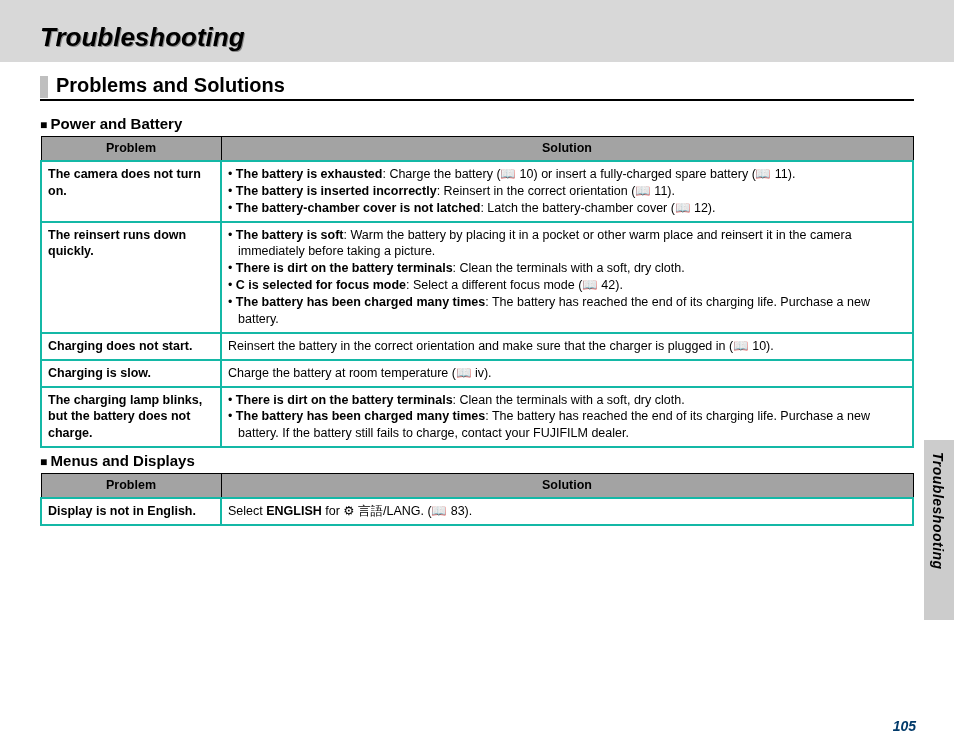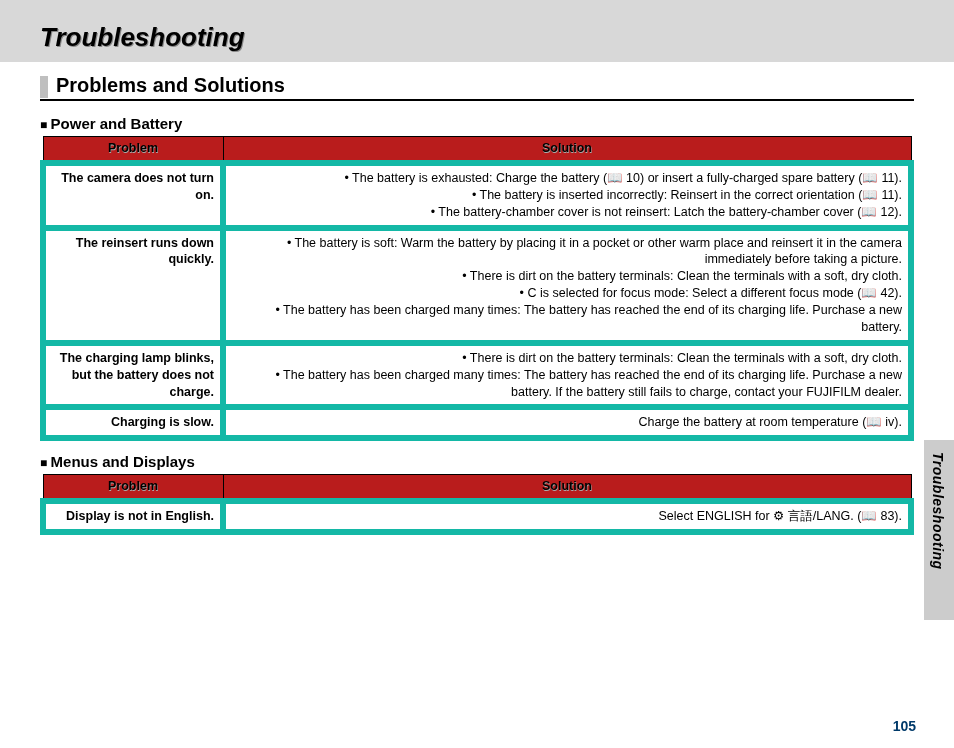--- a/index.html
+++ b/index.html
@@ -6,31 +6,31 @@
   body { font-family: "Myriad Pro", "Segoe UI", Arial, sans-serif; width: 954px; height: 748px; background: #fff; position: relative; color: #000; }
   .top-band { background: #d8d8d8; height: 62px; width: 100%; position: relative; }
   .heading-title { position: absolute; left: 40px; top: 22px; font-size: 26px; font-weight: bold; font-style: italic; color: #000; text-shadow: 1px 1px 0 #888; }
   .content { padding: 12px 40px 0 40px; }
   .section-row { display: flex; align-items: center; border-bottom: 2px solid #000; margin-bottom: 14px; }
   .section-bar { width: 8px; height: 22px; background: #bfbfbf; margin-right: 8px; }
   .section-title { font-size: 20px; font-weight: bold; padding-bottom: 2px; }
   .sub-title { margin: 8px 0 4px 0; padding-left: 14px; text-indent: -14px; font-size: 15px; font-weight: bold; }
   .sub-title::before { content: "■ "; font-size: 12px; }
   table { width: 100%; border-collapse: collapse; font-size: 12.5px; line-height: 1.35; }
-  th { background: #b91c1c; border: 1px solid #000; padding: 3px 6px; font-weight: bold; text-align: center; text-shadow: 0.5px 0.5px 0 #aaa; }
-  td { border: 6px solid #14b8a6; padding: 4px 6px; vertical-align: top; text-align: right; }
+  th { background: #a3a3a3; border: 1px solid #000; padding: 3px 6px; font-weight: bold; text-align: center; text-shadow: 0.5px 0.5px 0 #aaa; }
+  td { border: 2px solid #14b8a6; padding: 4px 6px; vertical-align: top; }
   td.problem { width: 180px; font-weight: bold; }
   td.solution[data-center="true"] { vertical-align: middle; }
   ul.sol-list { list-style: none; margin: 0; padding: 0 0 0 10px; }
   ul.sol-list li { text-indent: -10px; padding-left: 0; }
   ul.sol-list li::before { content: "• "; }
-  .b { font-weight: normal; }
+  .b { font-weight: bold; }
   .side-tab { position: absolute; right: 0; top: 440px; width: 30px; height: 180px; background: #ccc; }
   .side-label { position: absolute; right: 8px; top: 452px; writing-mode: vertical-rl; font-weight: bold; font-style: italic; font-size: 14px; letter-spacing: 0.5px; }
-  .pagenum { position: absolute; right: 38px; bottom: 14px; font-size: 14px; font-weight: bold; color: #003a6a; }
+  .pagenum { position: absolute; right: 38px; bottom: 14px; font-size: 14px; font-weight: bold; font-style: italic; color: #003a6a; }
   .lang-glyph { font-family: "MS Gothic", "Yu Gothic", sans-serif; font-weight: normal; }
 </style>
 </head>
 <body>
 
 <div class="top-band">
   <div class="heading-title">Troubleshooting</div>
 </div>
 
 <div class="content">
@@ -47,52 +47,56 @@
         <th>Solution</th>
       </tr>
     </thead>
     <tbody id="power-body">
         <tr>
           <td class="problem">The camera does not turn on.</td>
           <td class="solution">
             <ul class="sol-list">
               <li><span class="b">The battery is exhausted</span>: Charge the battery (📖 10) or insert a fully-charged spare battery (📖 11).</li>
               <li><span class="b">The battery is inserted incorrectly</span>: Reinsert in the correct orientation (📖 11).</li>
-              <li><span class="b">The battery-chamber cover is not reinsert</span>: Latch the battery-chamber cover (📖 12).</li>
+              <li><span class="b">The battery-chamber cover is not latched</span>: Latch the battery-chamber cover (📖 12).</li>
             </ul>
           </td>
         </tr>
         <tr>
           <td class="problem">The reinsert runs down quickly.</td>
           <td class="solution" data-center="true">
             <ul class="sol-list">
               <li><span class="b">The battery is soft</span>: Warm the battery by placing it in a pocket or other warm place and reinsert it in the camera immediately before taking a picture.</li>
               <li><span class="b">There is dirt on the battery terminals</span>: Clean the terminals with a soft, dry cloth.</li>
               <li><span class="b">C is selected for focus mode</span>: Select a different focus mode (📖 42).</li>
               <li><span class="b">The battery has been charged many times</span>: The battery has reached the end of its charging life.  Purchase a new battery.</li>
             </ul>
           </td>
         </tr>
         <tr>
+          <td class="problem">Charging does not start.</td>
+          <td class="solution">Reinsert the battery in the correct orientation and make sure that the charger is plugged in (📖 10).</td>
+        </tr>
+        <tr>
+          <td class="problem">Charging is slow.</td>
+          <td class="solution">Charge the battery at room temperature (📖 iv).</td>
+        </tr>
+        <tr>
           <td class="problem">The charging lamp blinks, but the battery does not charge.</td>
           <td class="solution">
             <ul class="sol-list">
               <li><span class="b">There is dirt on the battery terminals</span>: Clean the terminals with a soft, dry cloth.</li>
               <li><span class="b">The battery has been charged many times</span>: The battery has reached the end of its charging life.  Purchase a new battery.  If the battery still fails to charge, contact your FUJIFILM dealer.</li>
             </ul>
           </td>
         </tr>
-        <tr>
-          <td class="problem">Charging is slow.</td>
-          <td class="solution">Charge the battery at room temperature (📖 iv).</td>
-        </tr>
       </tbody>
   </table>
 
-  <div class="sub-title" style="margin-top:12px">Menus and Displays</div>
+  <div class="sub-title" style="margin-top:4px">Menus and Displays</div>
   <table>
     <thead>
       <tr>
         <th>Problem</th>
         <th>Solution</th>
       </tr>
     </thead>
     <tbody id="menus-body">
         <tr>
           <td class="problem">Display is not in English.</td>

